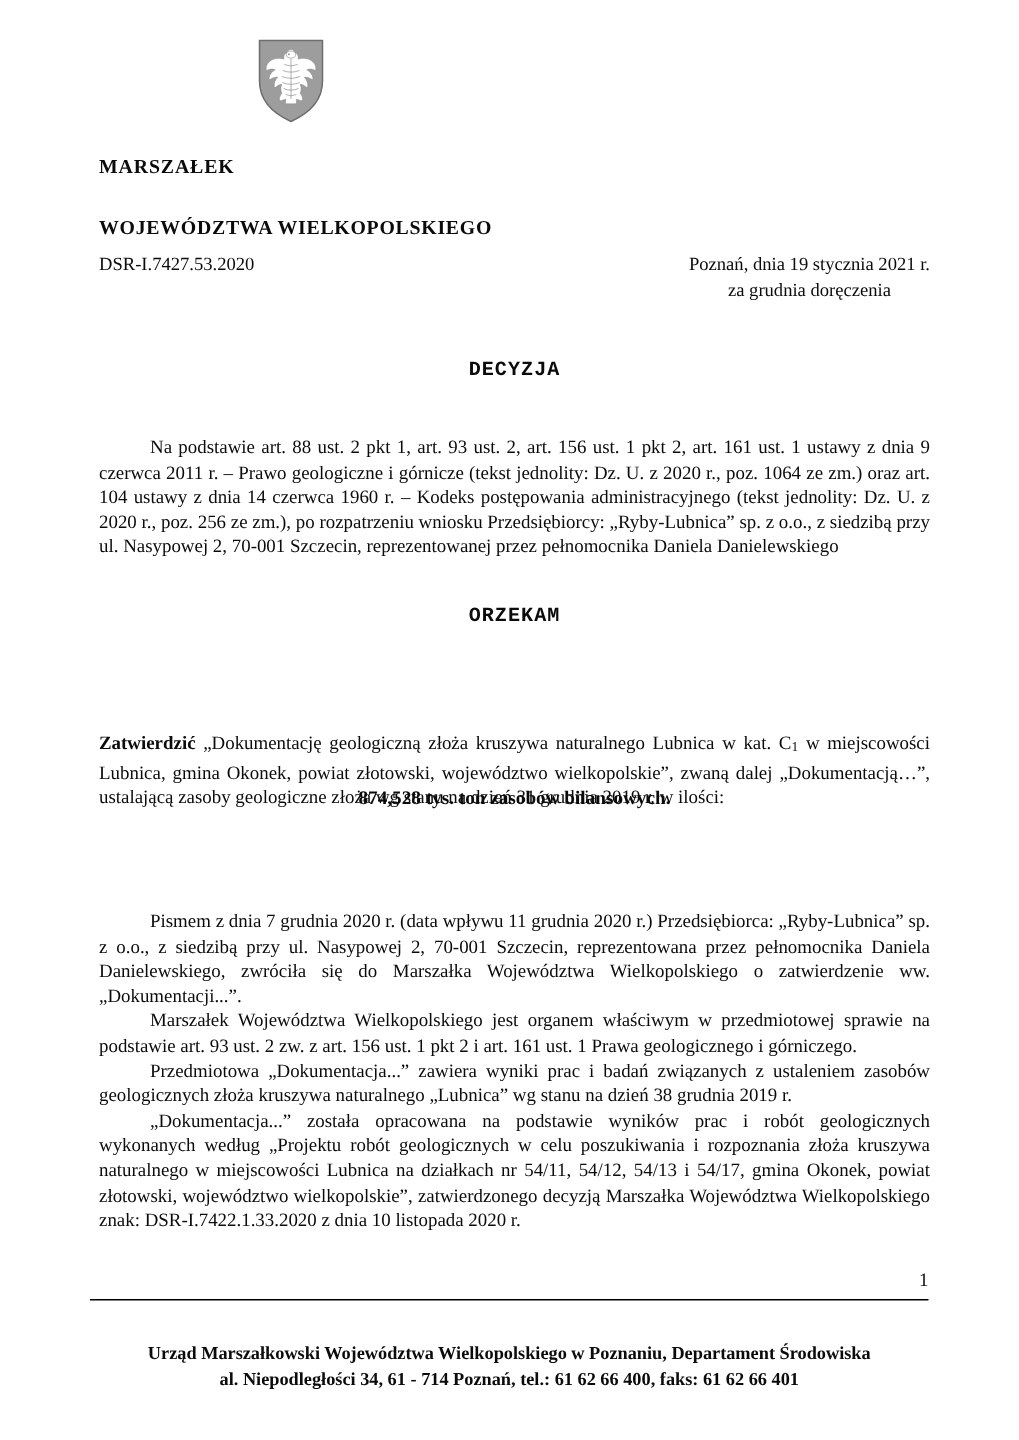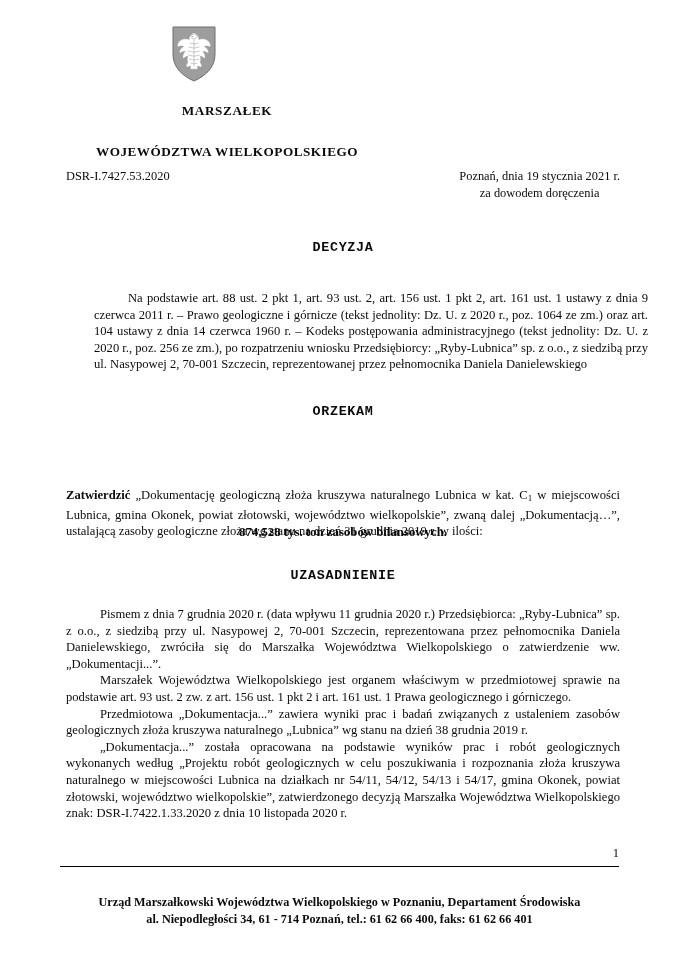--- a/index.html
+++ b/index.html
@@ -38,21 +38,20 @@
     height: 56px;
     display: block;
   }
 
   
   .header-block {
     position: absolute;
     left: 66px;
     top: 101px;
     width: 322px;
-    text-align: center;
   }
   .header-line1 {
     font-weight: bold;
     font-size: 13.2px;
     letter-spacing: 0.6px;
     line-height: 20px;
   }
   .header-line2 {
     font-weight: bold;
     font-size: 13.2px;
@@ -101,21 +100,21 @@
   
   .body-block {
     position: absolute;
     left: 66px;
     width: 554px;
     font-size: 12.6px;
     line-height: 16.6px;
     text-align: justify;
     text-justify: inter-word;
   }
-  #para-podstawa { top: 290px; margin-left: 28px; }
+  #para-podstawa { top: 290px; }
   #para-zatwierdzic { top: 448px; margin-top: 39px; }
   #para-uzasadnienie { top: 606px; }
 
   .body-block p {
     margin: 0;
     text-indent: 34px;
   }
   .body-block p.noindent { text-indent: 0; }
 
   .amount-line {
@@ -190,39 +189,38 @@
 
   <div class="header-block">
     <div class="header-line1">MARSZAŁEK</div>
     <div class="header-line2">WOJEWÓDZTWA WIELKOPOLSKIEGO</div>
   </div>
 
   <div class="ref-row">
     <div class="ref-sign">DSR-I.7427.53.2020</div>
     <div class="date-block">
       <div>Poznań, dnia 19 stycznia 2021 r.</div>
-      <div>za dowodem doręczenia</div>
+      <div>za grudnia doręczenia</div>
     </div>
   </div>
 
   <div class="doc-heading" id="heading-decyzja">DECYZJA</div>
 
   <div class="body-block" id="para-podstawa">
     <p>Na podstawie art. 88 ust. 2 pkt 1, art. 93 ust. 2, art. 156 ust. 1 pkt 2, art. 161 ust. 1 ustawy z dnia 9 czerwca 2011 r. – Prawo geologiczne i górnicze (tekst jednolity: Dz. U. z 2020 r., poz. 1064 ze zm.) oraz art. 104 ustawy z dnia 14 czerwca 1960 r. – Kodeks postępowania administracyjnego (tekst jednolity: Dz. U. z 2020 r., poz. 256 ze zm.), po rozpatrzeniu wniosku Przedsiębiorcy: „Ryby-Lubnica” sp. z o.o., z siedzibą przy ul. Nasypowej 2, 70-001 Szczecin, reprezentowanej przez pełnomocnika Daniela Danielewskiego</p>
   </div>
 
   <div class="doc-heading" id="heading-orzekam">ORZEKAM</div>
 
   <div class="body-block" id="para-zatwierdzic">
     <p class="noindent"><b>Zatwierdzić</b><span> „Dokumentację geologiczną złoża kruszywa naturalnego Lubnica w kat. C</span><sub>1</sub><span> w miejscowości Lubnica, gmina Okonek, powiat złotowski, województwo wielkopolskie”, zwaną dalej „Dokumentacją…”, ustalającą zasoby geologiczne złoża wg stanu na dzień 31 grudnia 2019 r. w ilości:</span></p>
   </div>
 
   <div class="amount-line">874,528 tys. ton zasobów bilansowych.</div>
 
-  <div class="doc-heading" id="heading-uzasadnienie">UZASADNIENIE</div>
 
   <div class="body-block" id="para-uzasadnienie">
     <p>Pismem z dnia 7 grudnia 2020 r. (data wpływu 11 grudnia 2020 r.) Przedsiębiorca: „Ryby-Lubnica” sp. z o.o., z siedzibą przy ul. Nasypowej 2, 70-001 Szczecin, reprezentowana przez pełnomocnika Daniela Danielewskiego, zwróciła się do Marszałka Województwa Wielkopolskiego o zatwierdzenie ww. „Dokumentacji...”.</p>
     <p>Marszałek Województwa Wielkopolskiego jest organem właściwym w przedmiotowej sprawie na podstawie art. 93 ust. 2 zw. z art. 156 ust. 1 pkt 2 i art. 161 ust. 1 Prawa geologicznego i górniczego.</p>
     <p>Przedmiotowa „Dokumentacja...” zawiera wyniki prac i badań związanych z ustaleniem zasobów geologicznych złoża kruszywa naturalnego „Lubnica” wg stanu na dzień 38 grudnia 2019 r.</p>
     <p>„Dokumentacja...” została opracowana na podstawie wyników prac i robót geologicznych wykonanych według „Projektu robót geologicznych w celu poszukiwania i rozpoznania złoża kruszywa naturalnego w miejscowości Lubnica na działkach nr 54/11, 54/12, 54/13 i 54/17, gmina Okonek, powiat złotowski, województwo wielkopolskie”, zatwierdzonego decyzją Marszałka Województwa Wielkopolskiego znak: DSR-I.7422.1.33.2020 z dnia 10 listopada 2020 r.</p>
   </div>
 
   <div class="page-number">1</div>
   <div class="footer-rule"></div>

